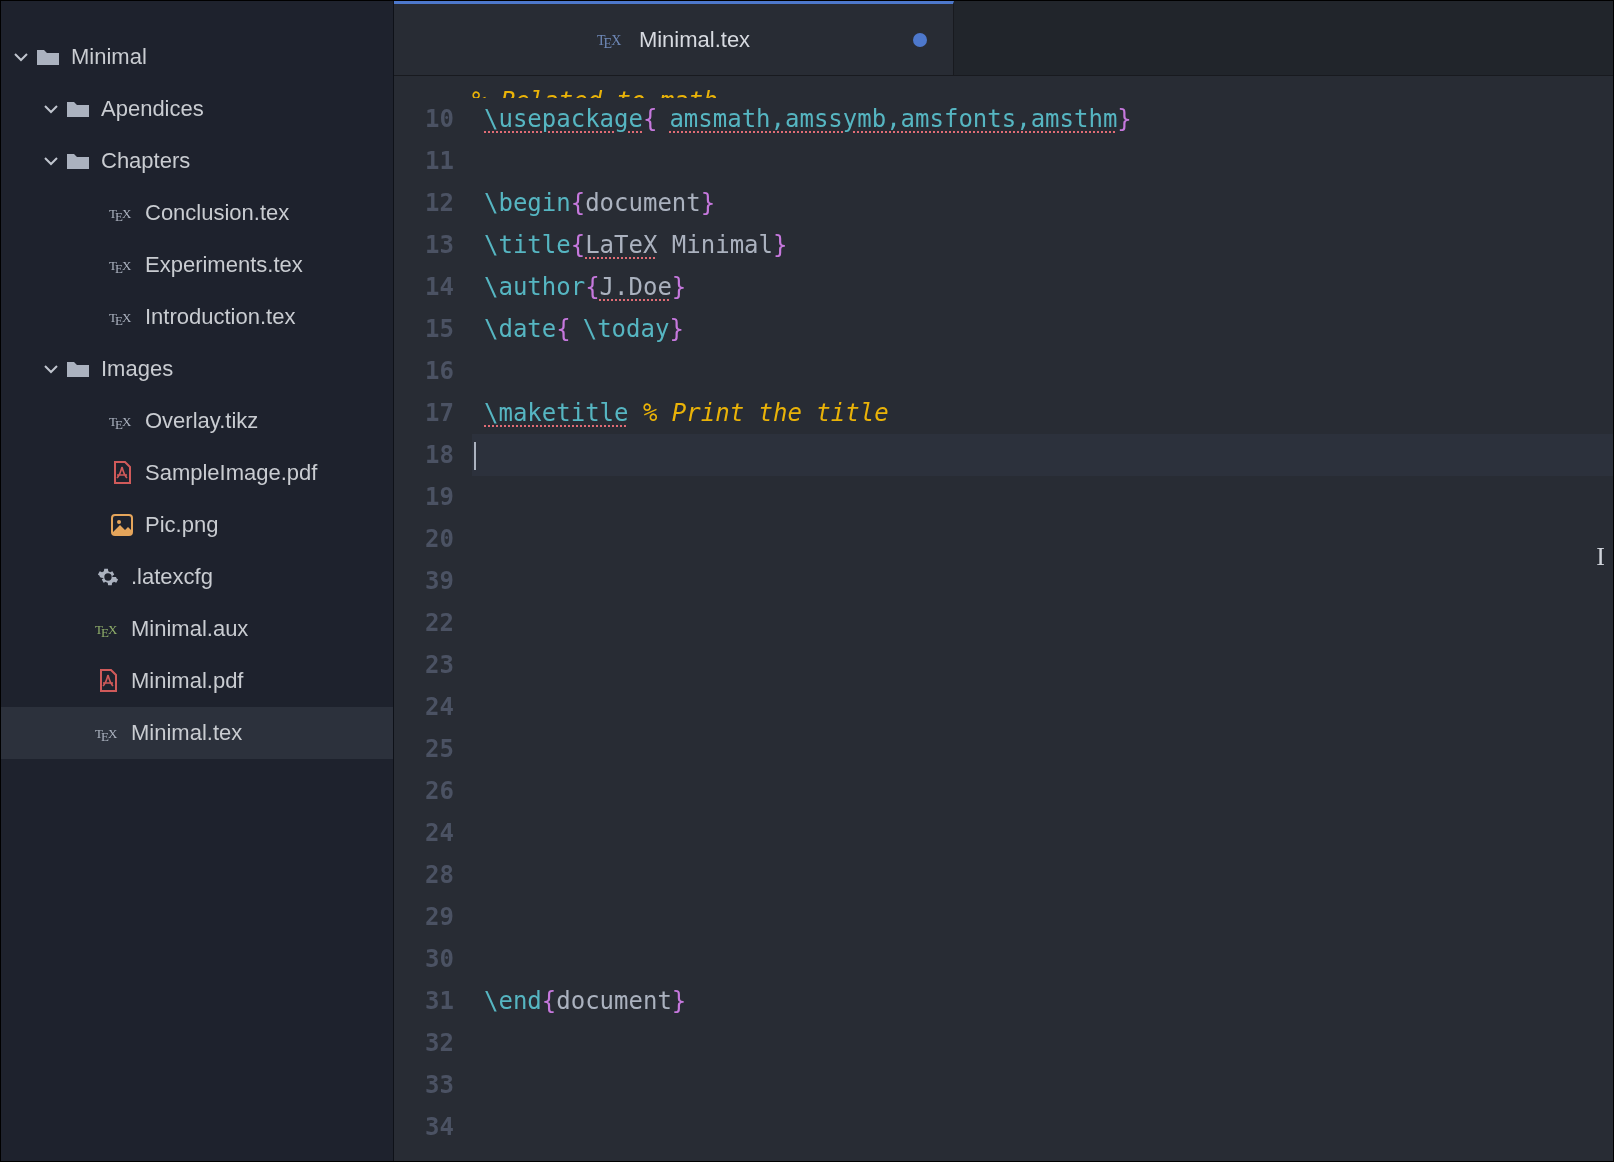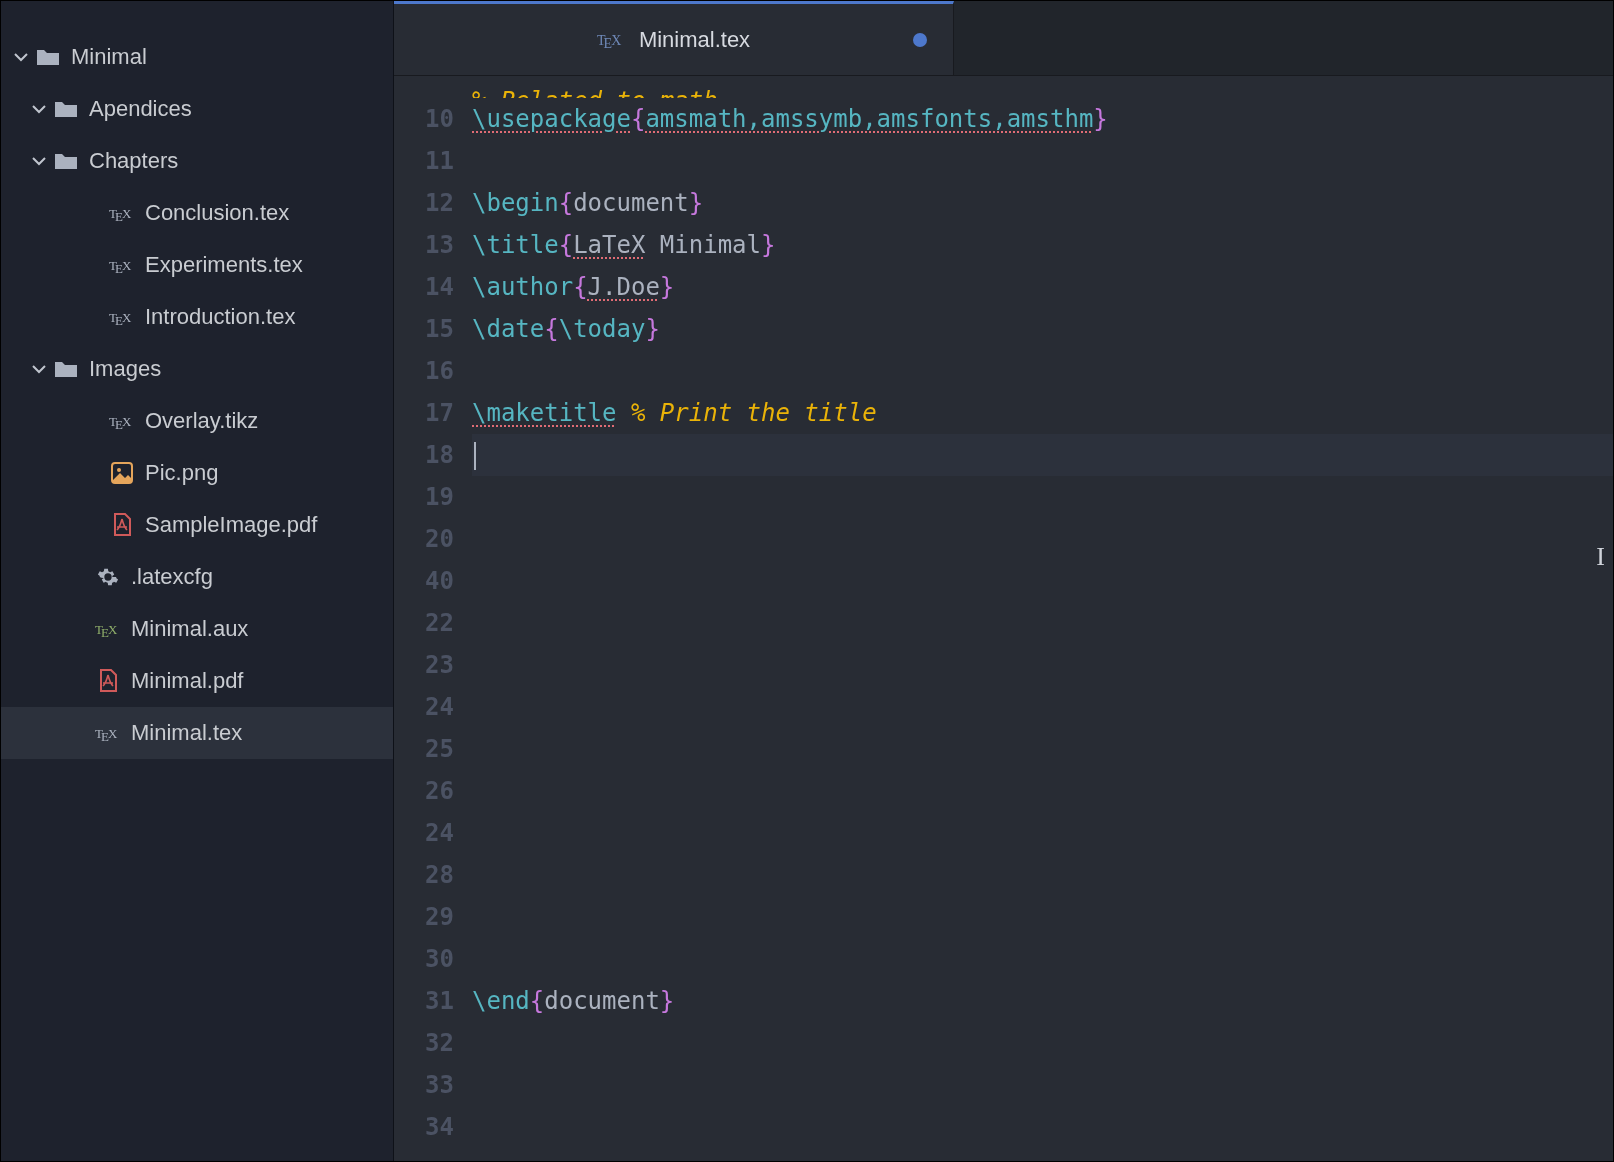--- a/index.html
+++ b/index.html
@@ -30,21 +30,21 @@
       height: 52px;
       padding-left: 10px;
       font-size: 22px;
       color: #c9ccd1;
       cursor: pointer;
     }
     .tree-row.active {
       background: #2c313c;
     }
     .indent-0 { padding-left: 10px; }
-    .indent-1 { padding-left: 28px; text-align: center; }
+    .indent-1 { padding-left: 40px; text-align: center; }
     .indent-2 { padding-left: 94px; }
     .indent-3 { padding-left: 108px; }
     .chevron {
       width: 20px;
       display: inline-flex;
       justify-content: center;
       margin-right: 4px;
       color: #c0c5ce;
     }
     .tree-icon {
@@ -126,21 +126,21 @@
       background: #2c313c;
     }
     .cursor-caret {
       display: inline-block;
       width: 2px;
       height: 28px;
       background: #abb2bf;
       vertical-align: middle;
       margin-left: 2px;
     }
-    .tok-cmd { color: #56b6c2; }
+    .tok-cmd { color: #56b6c2; margin-left: 12px; }
     .tok-punct { color: #c678dd; }
     .tok-env { color: #abb2bf; }
     .tok-comment { color: #eab308; font-style: italic; }
     .squiggle {
       text-decoration: underline dotted #e06c75;
       text-decoration-thickness: 2px;
       text-underline-offset: 4px;
     }
     .squiggle-whole {
       text-decoration: underline dotted #e06c75;
@@ -253,36 +253,36 @@
   <div class="tree-row indent-3">
     <span class="tree-icon">
       <svg width="26" height="18">
           <text x="0" y="14" font-size="13" font-family="serif" fill="#abb2bf">T<tspan dy="3" dx="-2">E</tspan><tspan dy="-3" dx="-1">X</tspan></text>
         </svg>
     </span>
     <span class="tree-label">Overlay.tikz</span>
   </div>
   <div class="tree-row indent-3">
     <span class="tree-icon">
+      <svg width="22" height="24" viewBox="0 0 22 24">
+          <path d="M4 1 h10 l5 5 v16 h-15 z" fill="none" stroke="#d05a5a" stroke-width="2"></path>
+          <path d="M11 6 C11 6 9 14 6 17 M11 6 C11 6 13 14 16 17 M6 14 h10" stroke="#d05a5a" stroke-width="1.6" fill="none"></path>
+        </svg>
+    </span>
+    <span class="tree-label">SampleImage.pdf</span>
+  </div>
+  <div class="tree-row indent-3">
+    <span class="tree-icon">
       <svg width="22" height="22" viewBox="0 0 22 22">
           <rect x="1" y="1" width="20" height="20" rx="3" fill="none" stroke="#e5a55b" stroke-width="2"></rect>
           <circle cx="8" cy="8" r="2" fill="#e5a55b"></circle>
           <path d="M2 18 L9 11 L14 16 L17 13 L21 17 V20 H2 Z" fill="#e5a55b"></path>
         </svg>
     </span>
     <span class="tree-label">Pic.png</span>
-  </div>
-  <div class="tree-row indent-3">
-    <span class="tree-icon">
-      <svg width="22" height="24" viewBox="0 0 22 24">
-          <path d="M4 1 h10 l5 5 v16 h-15 z" fill="none" stroke="#d05a5a" stroke-width="2"></path>
-          <path d="M11 6 C11 6 9 14 6 17 M11 6 C11 6 13 14 16 17 M6 14 h10" stroke="#d05a5a" stroke-width="1.6" fill="none"></path>
-        </svg>
-    </span>
-    <span class="tree-label">SampleImage.pdf</span>
   </div>
 
   <div class="tree-row indent-2">
     <span class="tree-icon">
       <svg width="22" height="22" viewBox="0 0 24 24">
           <path fill="#abb2bf" d="M12 8a4 4 0 1 0 0 8 4 4 0 0 0 0-8zm9 4a7 7 0 0 1-.1 1.2l2.1 1.6-2 3.4-2.5-1a7 7 0 0 1-2 1.2l-.4 2.6h-4l-.4-2.6a7 7 0 0 1-2-1.2l-2.5 1-2-3.4 2.1-1.6A7 7 0 0 1 3 12a7 7 0 0 1 .1-1.2L1 9.2l2-3.4 2.5 1a7 7 0 0 1 2-1.2L7.9 3h4l.4 2.6a7 7 0 0 1 2 1.2l2.5-1 2 3.4-2.1 1.6c.1.4.1.8.1 1.2z"></path>
         </svg>
     </span>
     <span class="tree-label">.latexcfg</span>
   </div>
@@ -333,21 +333,21 @@
         <div>11</div>
         <div>12</div>
         <div>13</div>
         <div>14</div>
         <div>15</div>
         <div>16</div>
         <div>17</div>
         <div>18</div>
         <div>19</div>
         <div>20</div>
-        <div>40</div>
+        <div>39</div>
         <div>22</div>
         <div>23</div>
         <div>24</div>
         <div>25</div>
         <div>26</div>
         <div>24</div>
         <div>28</div>
         <div>29</div>
         <div>30</div>
         <div>31</div>

